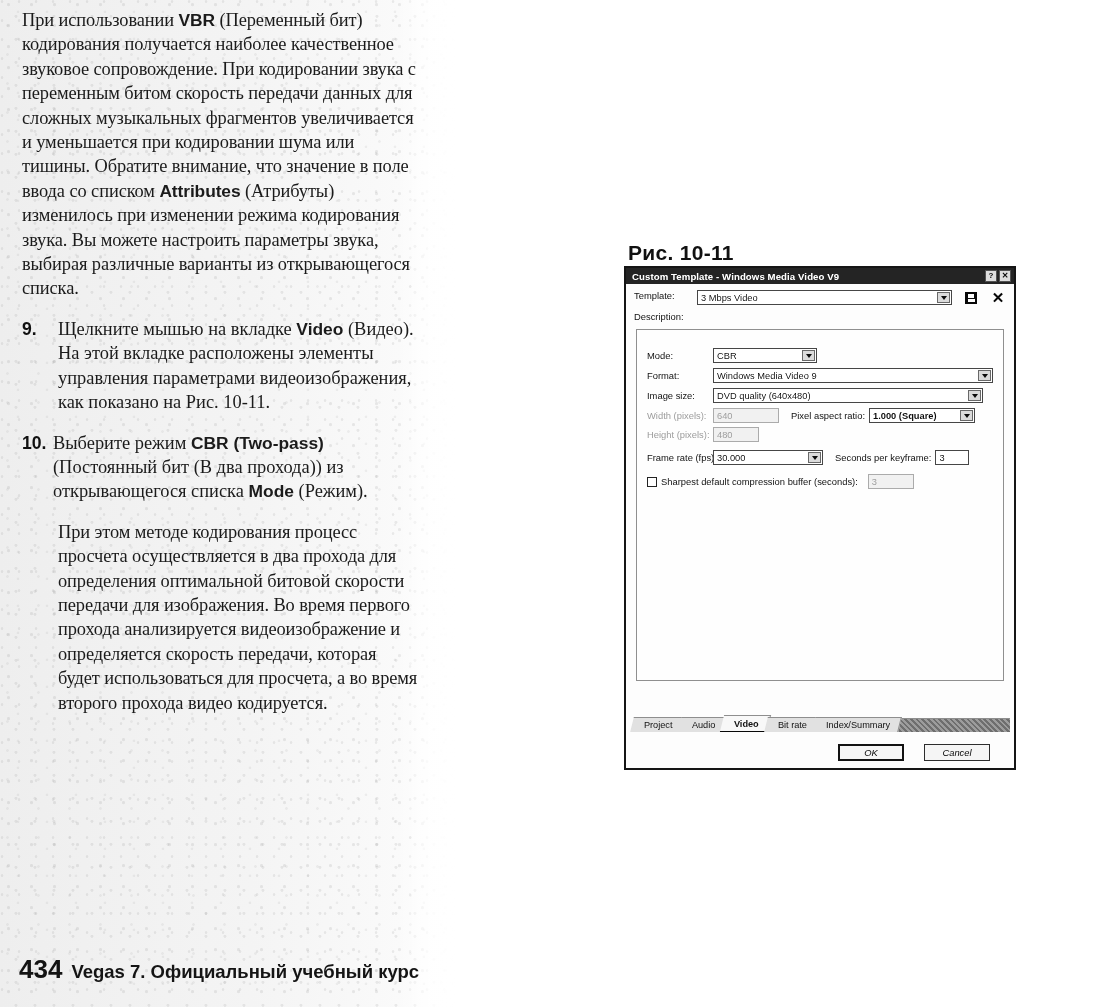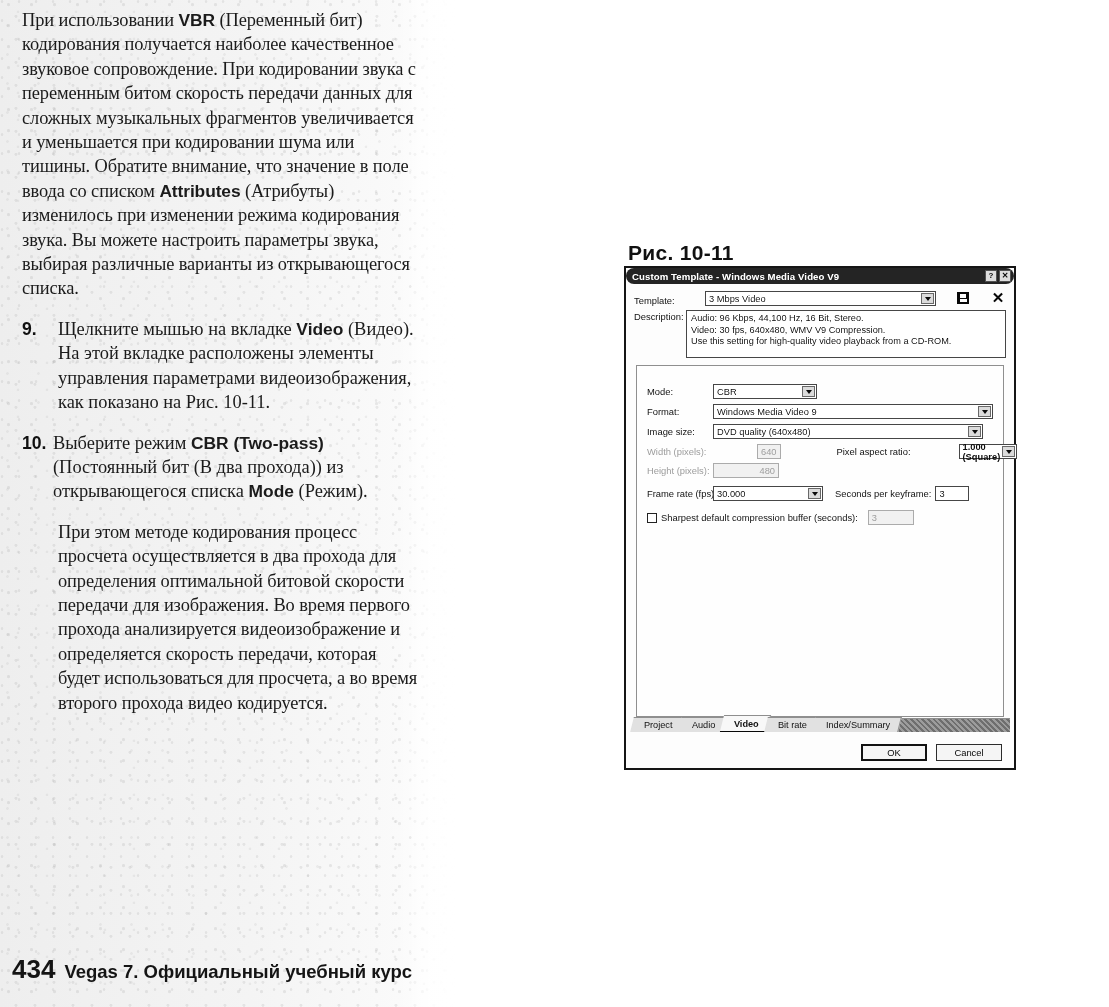--- a/index.html
+++ b/index.html
@@ -73,21 +73,21 @@
     font-size: 18.4px;
     line-height: 24.4px;
     color: #1b1b1b;
     flex: 1 1 auto;
   }
   .list-body b { font-family: "Liberation Sans", sans-serif; font-weight: bold; font-size: 17.4px; }
 
   
   #footer {
     position: absolute;
-    left: 12px;
+    left: 19px;
     bottom: 22px;
     display: flex;
     align-items: baseline;
     gap: 9px;
     font-family: "Liberation Sans", sans-serif;
     color: #141414;
   }
   #footer .pg { font-size: 26px; font-weight: bold; }
   #footer .txt { font-size: 18.5px; font-weight: bold; }
 
@@ -126,21 +126,20 @@
     filter: grayscale(100%) contrast(108%);
   }
   #titlebar {
     height: 16px;
     background: #2b2b2b;
     color: #ffffff;
     display: flex;
     align-items: center;
     padding: 0 3px 0 6px;
     box-sizing: border-box;
-    border-radius: 8px;
   }
   #titlebar .t-text {
     font-size: 9.6px;
     font-weight: bold;
     letter-spacing: 0.1px;
     flex: 1 1 auto;
     white-space: nowrap;
     overflow: hidden;
   }
   .tb-btn {
@@ -190,21 +189,21 @@
     display: flex; align-items: center; justify-content: center;
   }
   .arrow::after {
     content: "";
     border-left: 3.2px solid transparent;
     border-right: 3.2px solid transparent;
     border-top: 4px solid #141414;
   }
 
   
-  #template-row { display: flex; align-items: flex-end; gap: 19px; margin-bottom: 4px; }
+  #template-row { display: flex; align-items: flex-start; gap: 11px; margin-bottom: 4px; }
   #template-row .lbl { width: 52px; flex: 0 0 52px; }
   #template-field { flex: 1 1 auto; }
   .icon-btn {
     width: 16px; height: 16px;
     display: flex; align-items: center; justify-content: center;
     color: #111;
   }
   .floppy {
     width: 12px; height: 12px;
     border: 1.6px solid #111;
@@ -245,27 +244,27 @@
     height: 352px;
     box-sizing: border-box;
     background: #f5f5f3;
   }
   #group-panel .lbl-col { width: 66px; flex: 0 0 66px; }
 
   #mode-field { width: 104px; }
   #format-field { width: 324px; }
   #imagesize-field { width: 270px; }
   #width-field { width: 66px; }
-  #height-field { width: 66px; justify-content: flex-end; }
+  #height-field { width: 46px; }
   #par-field { width: 106px; font-weight: bold; }
   #frate-field { width: 110px; }
   #keyframe-field { width: 34px; }
   #buffer-field { width: 46px; }
 
-  .row.tight { margin-bottom: 4px; gap: 44px; }
+  .row.tight { margin-bottom: 4px; }
   .inline-lbl { font-size: 9.4px; color: #1a1a1a; margin: 0 4px 0 12px; white-space: nowrap; }
 
   .checkbox {
     width: 10px; height: 10px;
     border: 1px solid #2a2a2a;
     background: #fff;
     box-sizing: border-box;
     margin-right: 4px;
     flex: 0 0 10px;
   }
@@ -328,24 +327,25 @@
   #tab-filler {
     flex: 1 1 auto;
     height: 13px;
     background: repeating-linear-gradient(45deg, #9a9a9a 0 2px, #6f6f6f 2px 4px);
     border-top: 1px solid #8d8d8d;
   }
 
   
   #btn-row {
     position: absolute;
-    right: 12px;
+    right: 24px;
     bottom: 7px;
     display: flex;
-    gap: 9px;
+    gap: 20px;
+    font-style: italic;
   }
   .dlg-btn {
     width: 66px;
     height: 17px;
     background: #ececec;
     border: 1px solid #333;
     font-size: 9.4px;
     color: #111;
     display: flex;
     align-items: center;
@@ -406,25 +406,20 @@
       <div class="icon-btn">
         <span class="floppy"></span>
       </div>
       <div class="icon-btn">
         <span class="x-glyph">✕</span>
       </div>
     </div>
 
     <div id="desc-row">
       <div class="lbl">Description:</div>
-      <div id="desc-box">
-        <div>Audio: 96 Kbps, 44,100 Hz, 16 Bit, Stereo.</div>
-        <div>Video: 30 fps, 640x480, WMV V9 Compression.</div>
-        <div>Use this setting for high-quality video playback from a CD-ROM.</div>
-      </div>
     </div>
 
     <div id="group-panel">
 
       <div class="row">
         <div class="lbl lbl-col">Mode:</div>
         <div class="field combo" id="mode-field">
           <span>CBR</span>
           <span class="arrow"></span>
         </div>

